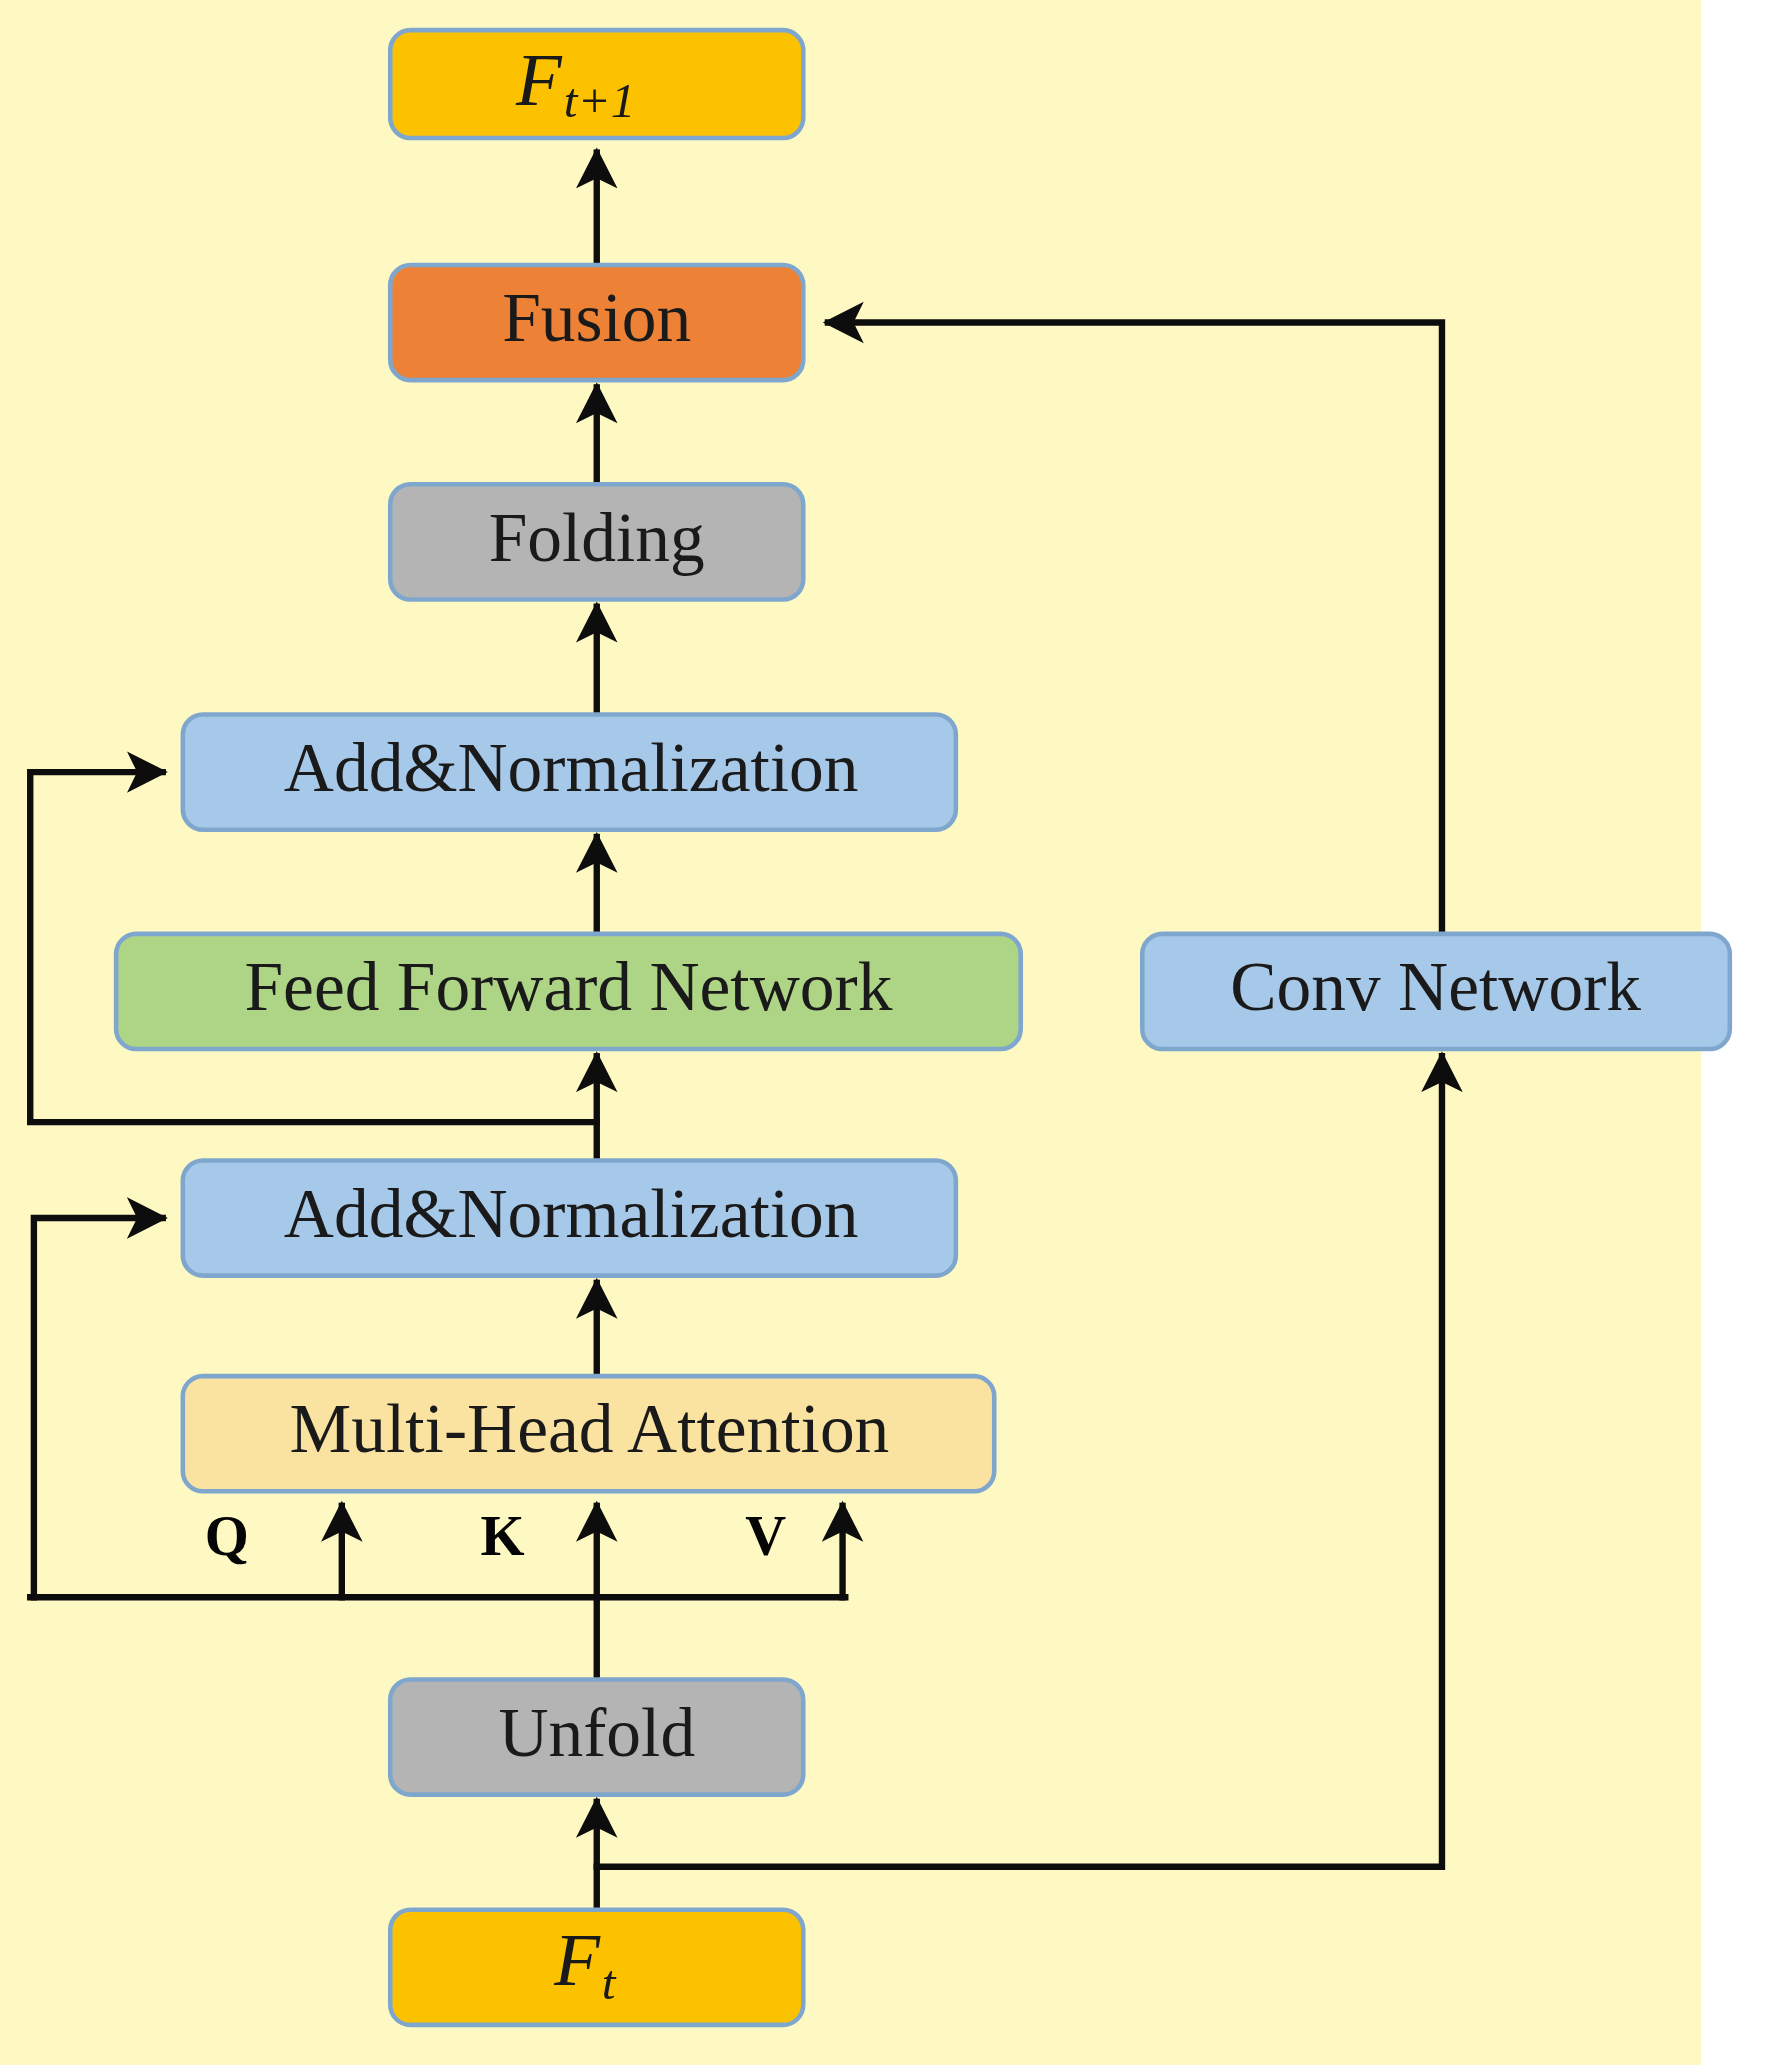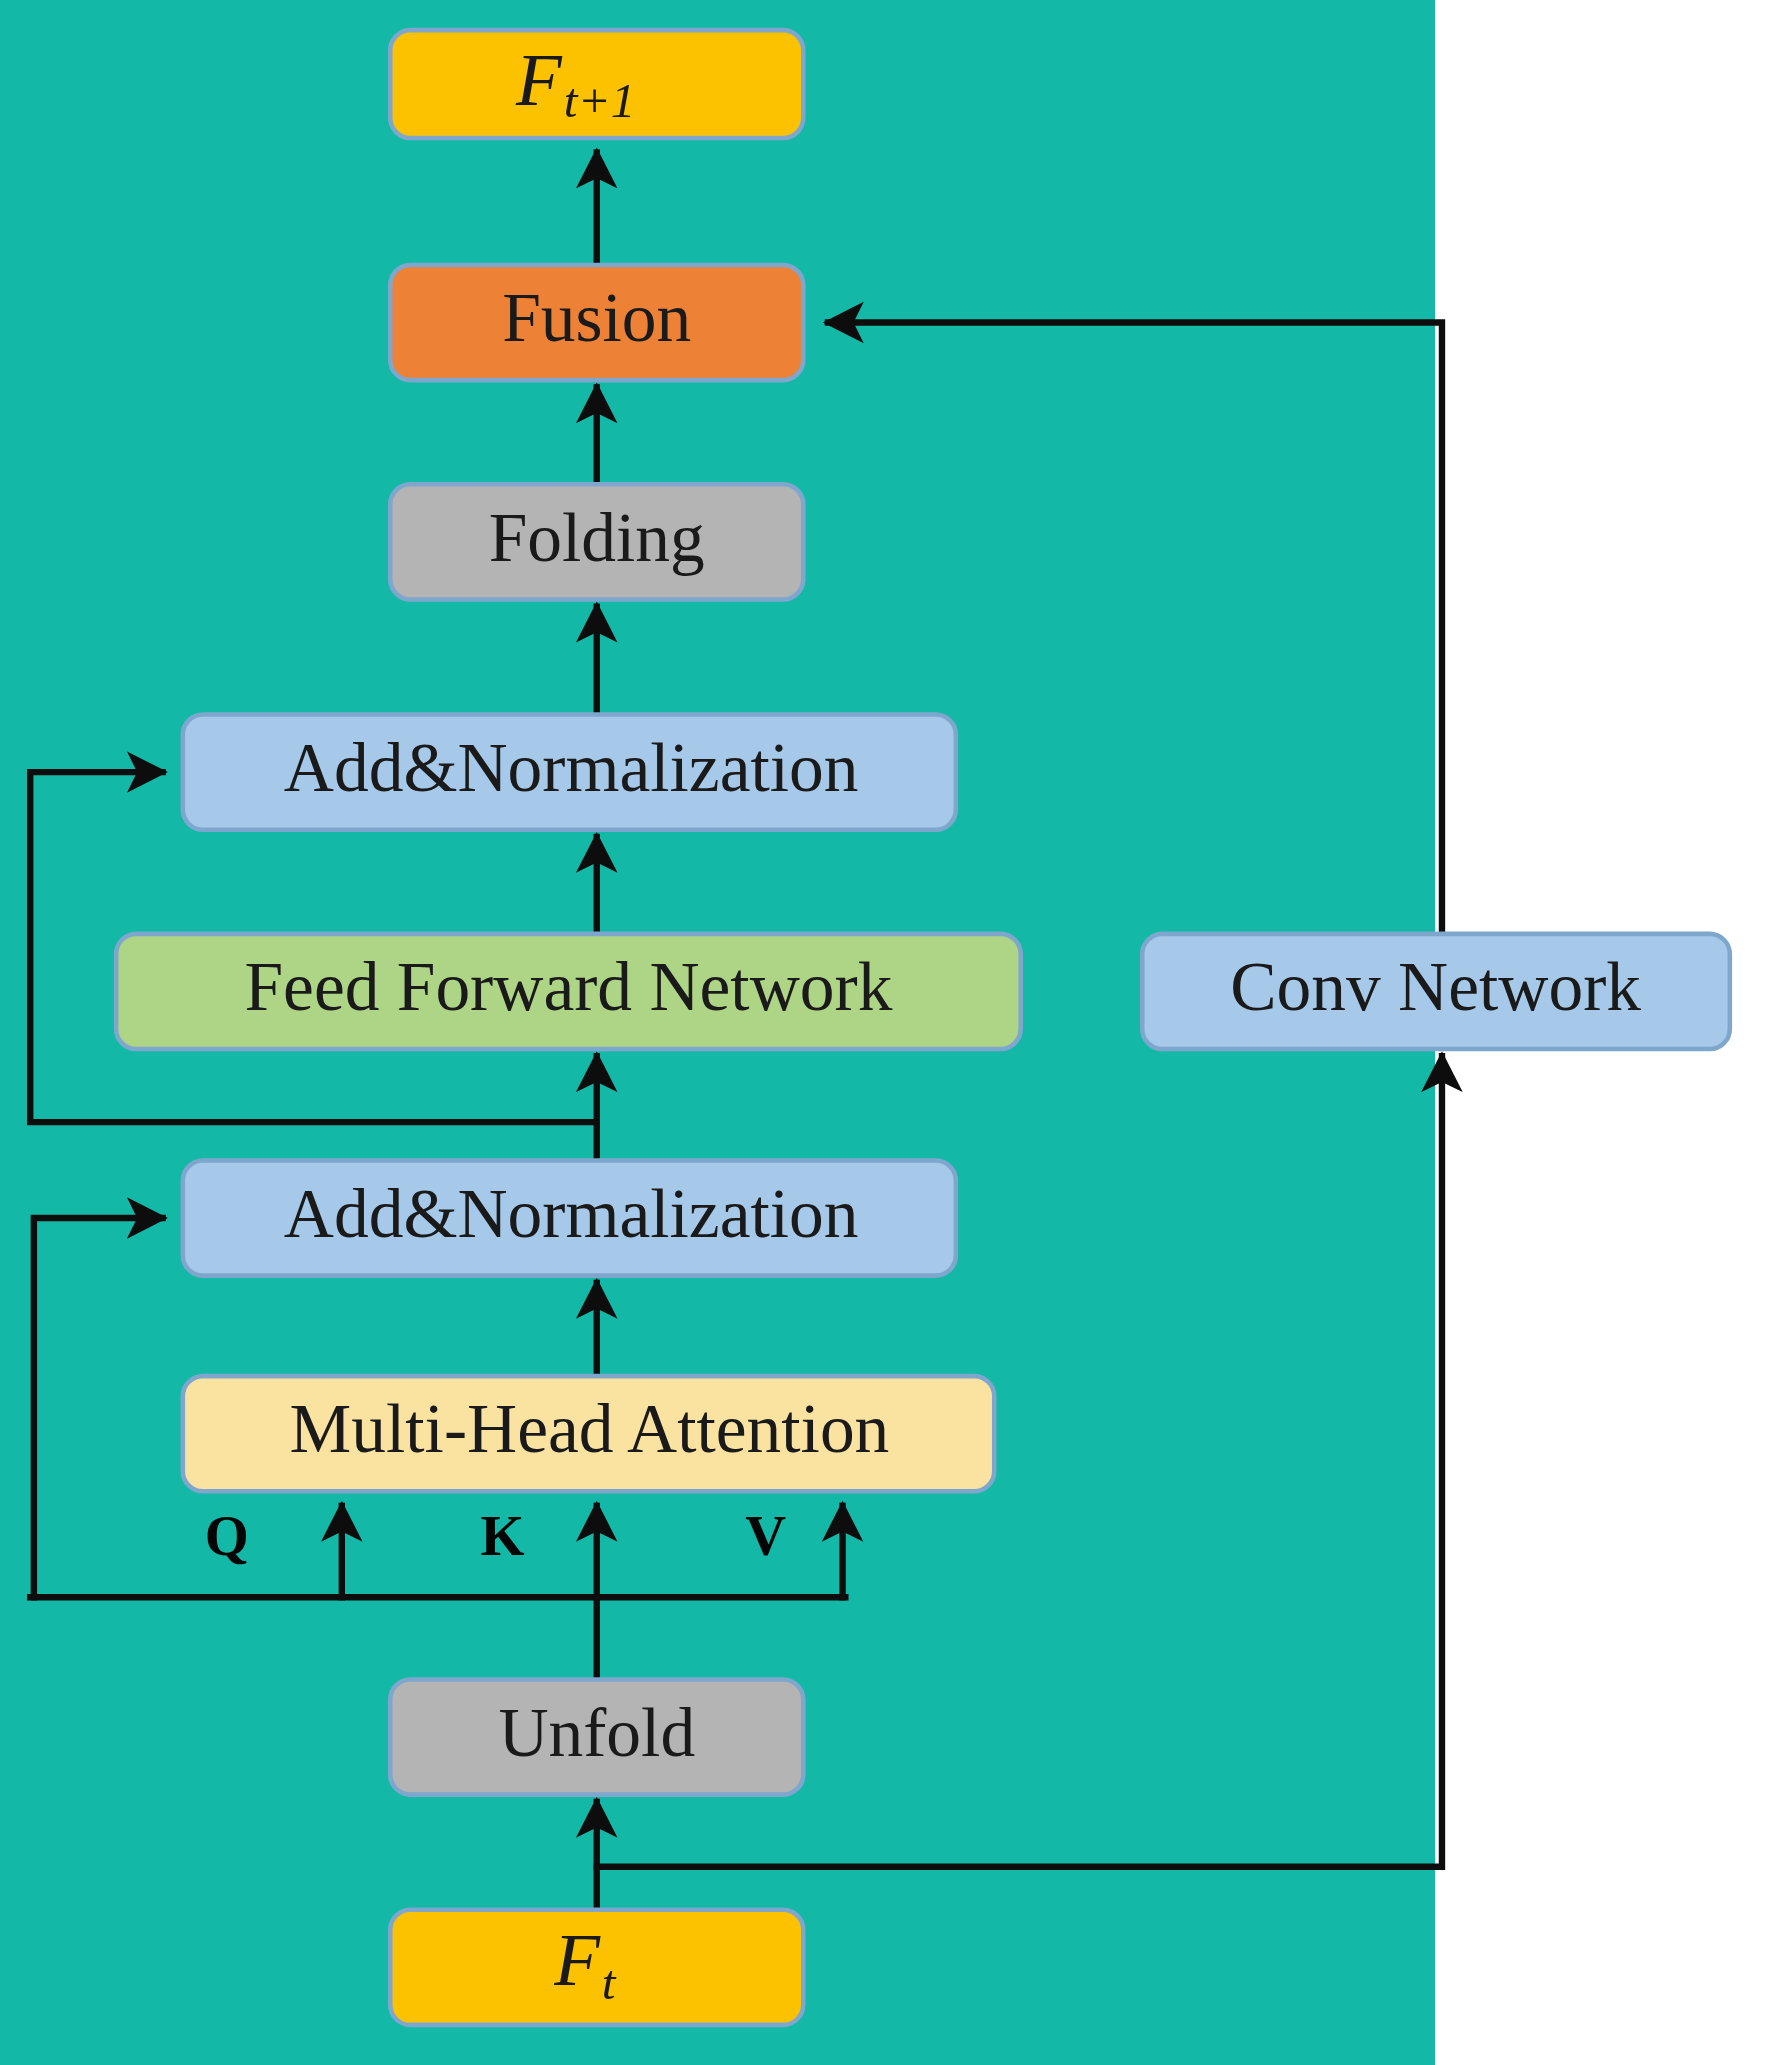--- a/index.html
+++ b/index.html
@@ -2,21 +2,21 @@
 <html style="font-size:14.6px"><head>
 <meta charset="utf-8">
 <title>Transformer Block Diagram</title>
 <style>
   html,body{margin:0;padding:0;background:#ffffff;}
   body{
     width:1771px;height:2066px;
     font-family:"Liberation Serif", serif;
     overflow:hidden;
   }
-  #diagram-root{position:relative;width:1435px;height:2066px;background:#14b8a6;}
+  #diagram-root{position:relative;width:1701px;height:2066px;background:#fef9c3;}
   svg#flow{position:absolute;top:0;left:0;width:1771px;height:2066px;display:block;}
   .node-rect{stroke:#7FA7CE;stroke-width:5;}
   .node-label{
     font-family:"Liberation Serif", serif;
     fill:#1a1a1a;
     text-anchor:middle;
     dominant-baseline:middle;
   }
   .node-label.big{font-size:76px;}
   .node-label.math{font-size:82px;font-style:italic;}

